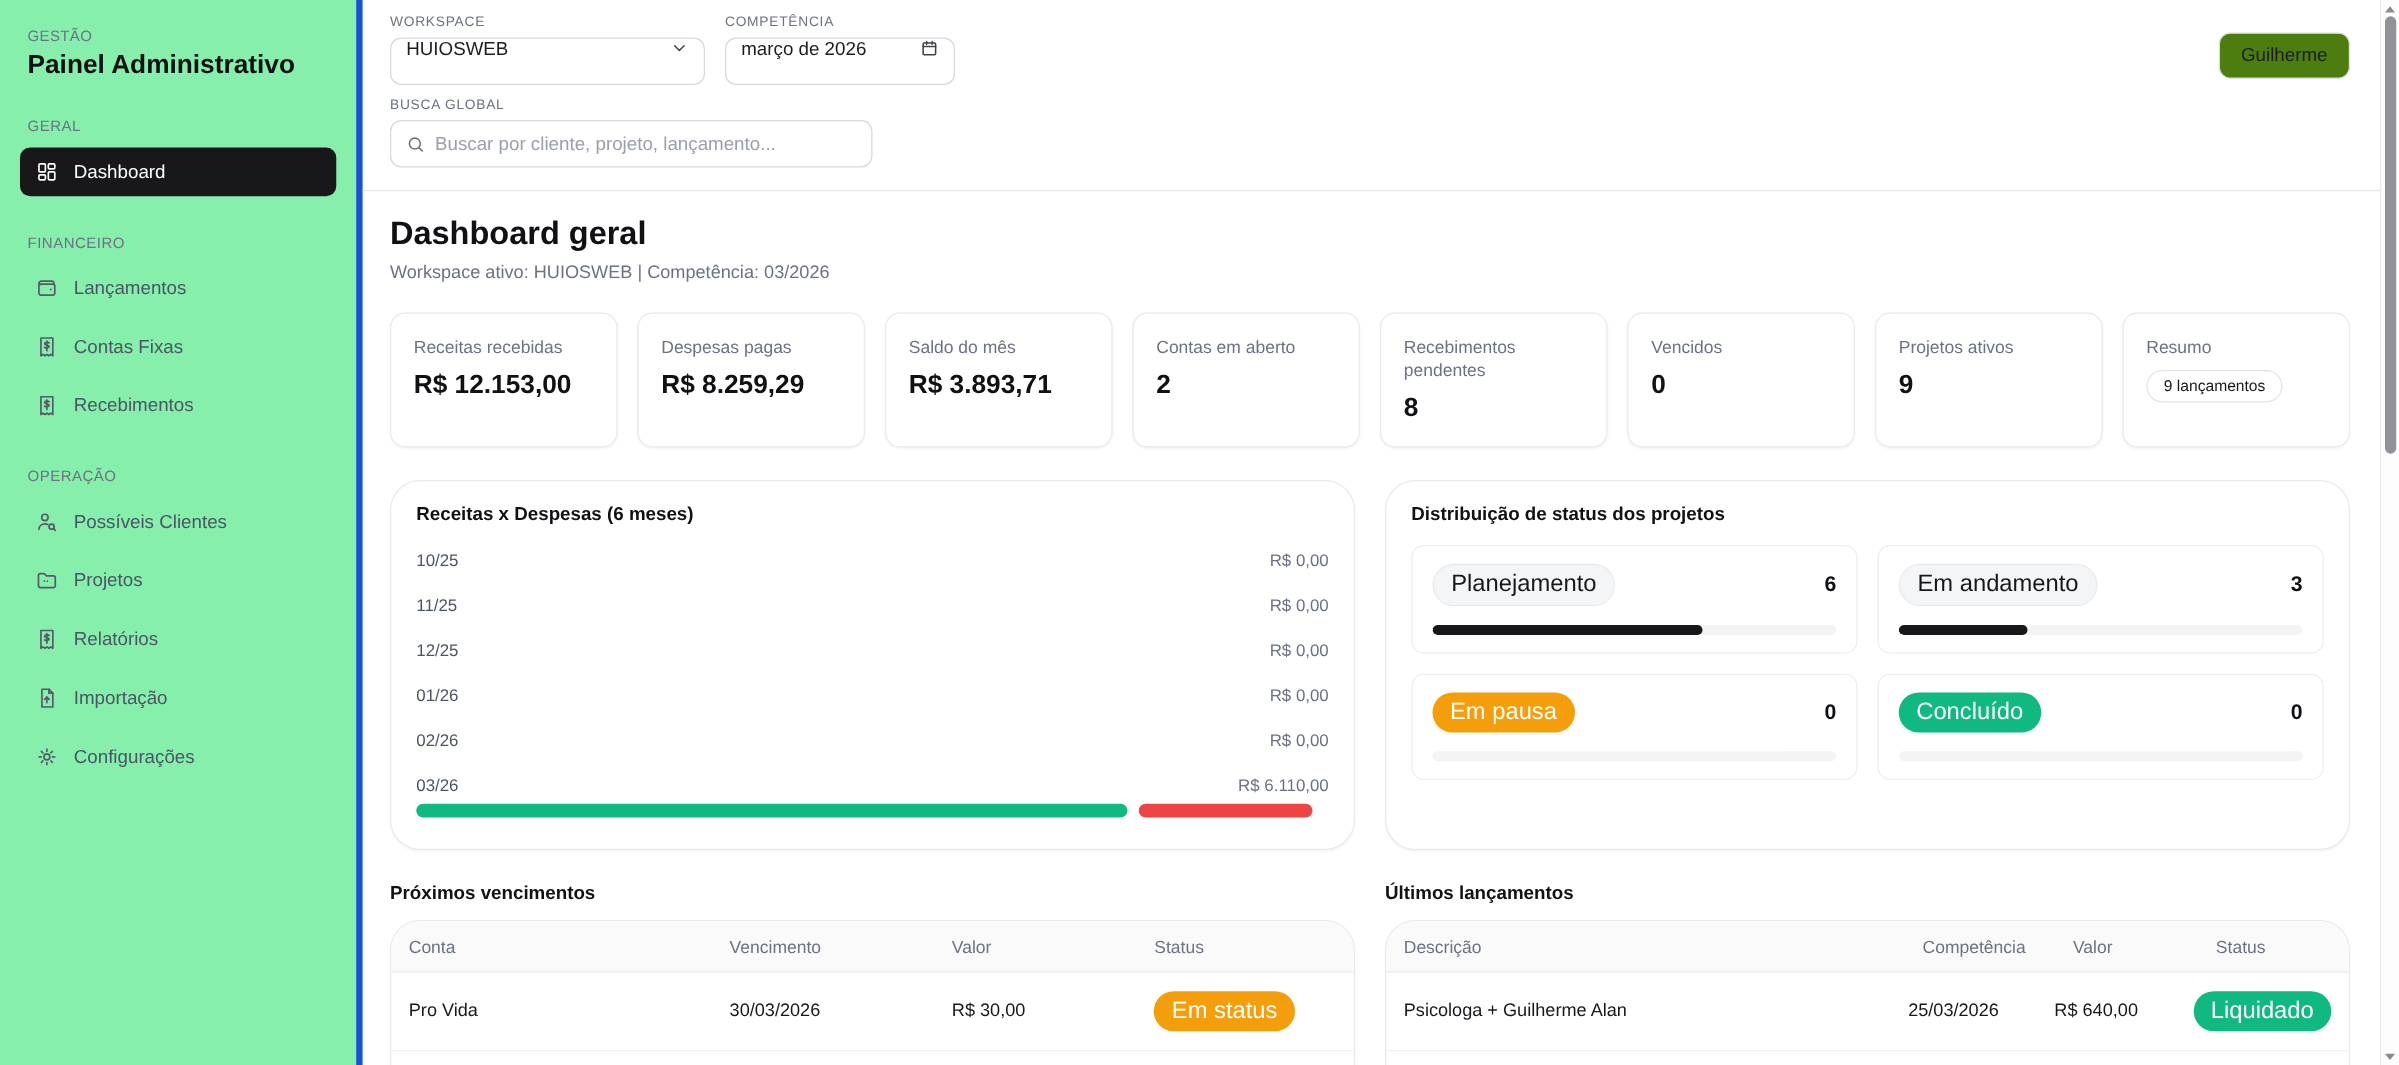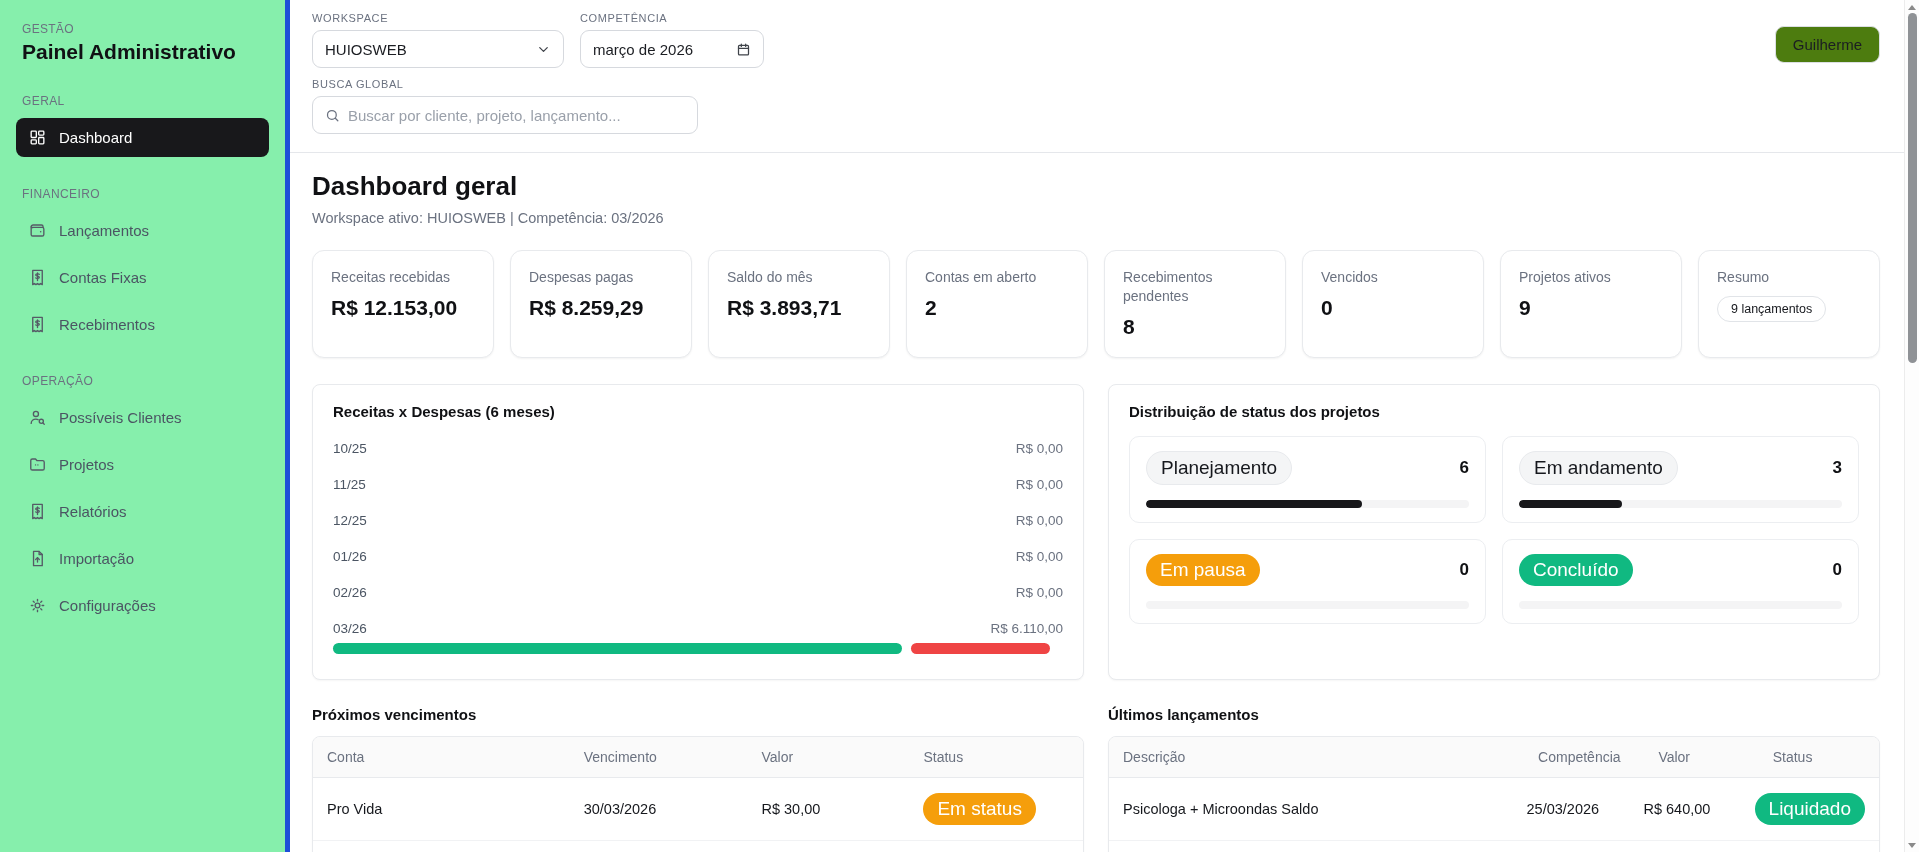--- a/index.html
+++ b/index.html
@@ -21,21 +21,21 @@
   .icn svg { width:100%; height:100%; stroke:#555b66; fill:none; stroke-width:1.7;
              stroke-linecap:round; stroke-linejoin:round; }
 
   
   .main { flex:1; display:flex; flex-direction:column; height:100%; overflow:hidden; padding-right:15px; }
   .topbar { display:flex; justify-content:space-between; align-items:flex-start;
             padding:12px 24px 18px 22px; border-bottom:1px solid #e5e7eb; }
   .fieldrows { display:flex; flex-direction:column; gap:10px; }
   .frow { display:flex; gap:16px; }
   .fgroup label { display:block; font-size:11px; color:#6b7280; letter-spacing:.6px; margin-bottom:6px; }
-  .ctl { display:flex; align-items:center; justify-content:space-between; gap:10px;
+  .ctl { display:flex; align-items:flex-start; justify-content:space-between; gap:10px;
          height:38px; border:1px solid #d6d9de; border-radius:9px; padding:0 12px;
          font-size:15px; color:#1b1d22; background:#fff; cursor:pointer; }
   .ctl svg { width:15px; height:15px; stroke:#3f434a; fill:none; stroke-width:2;
              stroke-linecap:round; stroke-linejoin:round; flex:none; }
   .ctl.workspace { width:252px; }
   .ctl.date { width:184px; }
   .searchbox { display:flex; align-items:center; gap:8px; width:386px; height:38px;
                border:1px solid #d6d9de; border-radius:9px; padding:0 12px; background:#fff; }
   .searchbox svg { width:15px; height:15px; stroke:#6b7280; fill:none; stroke-width:2;
                    stroke-linecap:round; flex:none; }
@@ -53,21 +53,21 @@
 
   .stats { display:flex; gap:16px; margin-top:24px; }
   .stat-card { flex:1; border:1px solid #e8eaed; border-radius:12px; background:#fff;
                padding:17px 18px; min-height:108px; box-shadow:0 1px 2px rgba(16,18,22,.05); }
   .stat-label { font-size:14px; color:#6b7280; margin-bottom:9px; line-height:1.35; }
   .stat-value { font-size:21px; font-weight:700; color:#101114; }
   .pill { display:inline-block; border:1px solid #e1e4e8; border-radius:999px;
           padding:5px 13px; font-size:12.5px; color:#16181d; background:#fff; }
 
   .panels { display:grid; grid-template-columns:1fr 1fr; gap:24px; margin-top:26px; }
-  .card { border:1px solid #e8eaed; border-radius:8px; background:#fff;
+  .card { border:1px solid #e8eaed; border-radius:24px; background:#fff;
           box-shadow:0 1px 2px rgba(16,18,22,.04); }
   .panel { padding:18px 20px; height:296px; }
   .panel-title { font-size:15px; font-weight:700; color:#101114; margin-bottom:16px; }
 
   .crow { display:flex; justify-content:space-between; align-items:center; margin-top:21px; }
   .crow:first-of-type { margin-top:10px; }
   .crow .m { font-size:13.5px; color:#4b5563; }
   .crow .v { font-size:13.5px; color:#6b7280; }
   .cbar { display:flex; gap:9px; margin-top:7px; height:11px; }
   .cbar .g { background:#10b981; border-radius:999px; height:100%; }
@@ -397,21 +397,21 @@
         <div>
           <div class="tbl-title">Últimos lançamentos</div>
           <div class="card tbl tbl-right">
             <div class="trow head">
               <div>Descrição</div>
               <div>Competência</div>
               <div>Valor</div>
               <div>Status</div>
             </div>
             <div class="trow body">
-              <div>Psicologa + Microondas Saldo</div>
+              <div>Psicologa + Guilherme Alan</div>
               <div>25/03/2026</div>
               <div>R$ 640,00</div>
               <div><span class="badge green">Liquidado</span></div>
             </div>
             <div class="trow body">
               <div>Site Advogado - Rogério Diadema - Entrada 50%</div>
               <div>24/03/2026</div>
               <div>R$ 750,00</div>
               <div><span class="badge green">Liquidado</span></div>
             </div>

